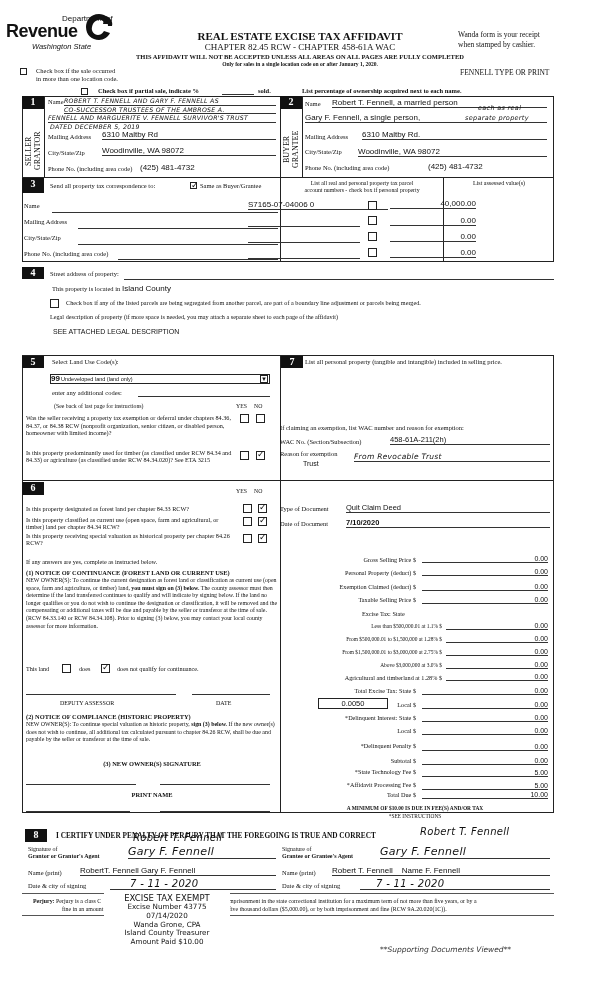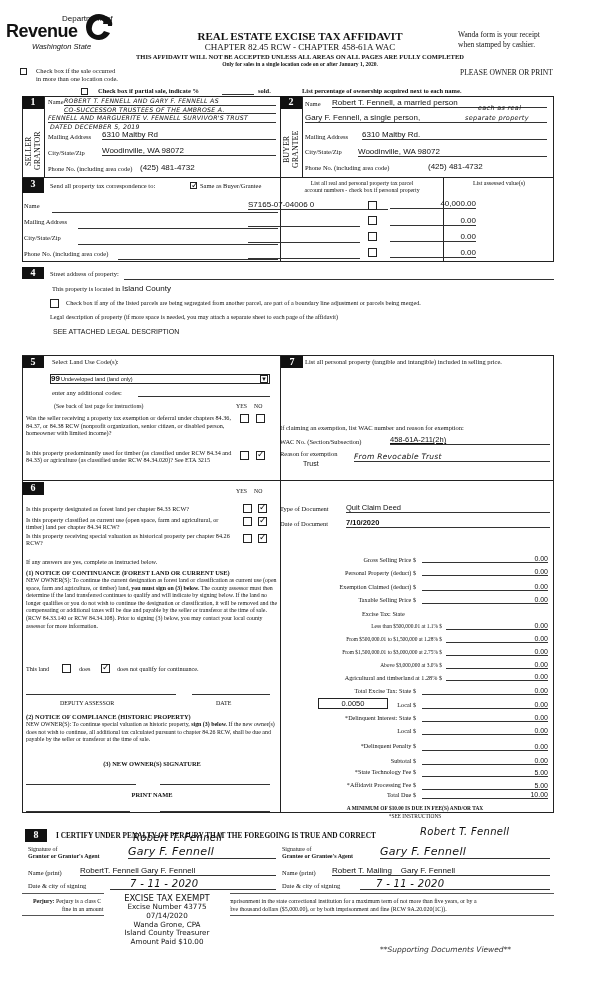--- a/index.html
+++ b/index.html
@@ -33,21 +33,21 @@
 </div>
 
 <div class="abs center bold" style="left:150px;top:30px;width:300px;font-size:11px;">REAL ESTATE EXCISE TAX AFFIDAVIT</div>
 <div class="abs center" style="left:150px;top:42px;width:300px;font-size:9px;">CHAPTER 82.45 RCW - CHAPTER 458-61A WAC</div>
 <div class="abs center bold" style="left:70px;top:53px;width:460px;font-size:6.5px;">THIS AFFIDAVIT WILL NOT BE ACCEPTED UNLESS ALL AREAS ON ALL PAGES ARE FULLY COMPLETED</div>
 <div class="abs center bold" style="left:150px;top:61px;width:300px;font-size:5.5px;">Only for sales in a single location code on or after January 1, 2020.</div>
 <div class="abs" style="left:458px;top:30px;font-size:7.5px;line-height:10px;">
   <div>Wanda form is your receipt</div>
   <div>when stamped by cashier.</div>
 </div>
-<div class="abs" style="left:460px;top:68px;font-size:7.5px;">PLEASE OWNER OR PRINT</div>
+<div class="abs" style="left:460px;top:68px;font-size:7.5px;">FENNELL TYPE OR PRINT</div>
 
 <span class="box" style="left:20px;top:68px;width:7px;height:7px;"></span>
 <div class="abs" style="left:36px;top:67px;font-size:6.5px;line-height:8px;">
   <div>Check box if the sale occurred</div>
   <div>in more than one location code.</div>
 </div>
 
 <span class="box" style="left:81px;top:88px;width:7px;height:7px;"></span>
 <div class="abs bold" style="left:98px;top:87px;font-size:6.5px;">Check box if partial sale, indicate %</div>
 <div class="abs uline" style="left:222px;top:94px;width:32px;"></div>
@@ -160,21 +160,21 @@
 <span class="box" style="left:240px;top:414px;"></span>
 <span class="box" style="left:256px;top:414px;"></span>
 <div class="abs" style="left:26px;top:449px;width:212px;font-size:6.2px;line-height:7px;">Is this property predominantly used for timber (as classified under RCW 84.34 and 84.33) or agriculture (as classified under RCW 84.34.020)? See ETA 3215</div>
 <span class="box" style="left:240px;top:451px;"></span>
 <span class="box checked" style="left:256px;top:451px;"></span>
 
 <div class="secnum" style="left:281px;top:356px;width:22px;height:12px;">7</div>
 <div class="abs lbl" style="left:305px;top:358px;">List all personal property (tangible and intangible) included in selling price.</div>
 <div class="abs lbl" style="left:280px;top:424px;">If claiming an exemption, list WAC number and reason for exemption:</div>
 <div class="abs lbl" style="left:280px;top:438px;">WAC No. (Section/Subsection)</div>
-<div class="abs val uline" style="left:390px;top:435px;width:160px;font-size:7.5px;text-decoration:underline;">458-61A-211(2h)</div>
+<div class="abs val uline" style="left:390px;top:435px;width:160px;font-size:7.5px;">458-61A-211(2h)</div>
 <div class="abs lbl" style="left:280px;top:450px;">Reason for exemption</div>
 <div class="abs val" style="left:303px;top:460px;font-size:7px;">Trust</div>
 <div class="abs hand uline" style="left:354px;top:452px;width:196px;font-size:7.5px;">From Revocable Trust</div>
 
 <div class="abs" style="left:22px;top:481px;width:532px;height:332px;border:1px solid #222;border-top:none;"></div>
 <div class="secnum" style="left:22px;top:482px;width:22px;height:13px;">6</div>
 <div class="abs" style="left:236px;top:488px;font-size:5.8px;">YES</div>
 <div class="abs" style="left:254px;top:488px;font-size:5.8px;">NO</div>
 <div class="abs" style="left:26px;top:505px;width:210px;font-size:6.2px;">Is this property designated as forest land per chapter 84.33 RCW?</div>
 <span class="box" style="left:243px;top:504px;"></span>
@@ -279,21 +279,21 @@
 <div class="abs lbl" style="left:28px;top:882px;">Date &amp; city of signing</div>
 <div class="abs hand uline" style="left:110px;top:878px;width:166px;font-size:10px;padding-left:20px;">7 - 11 - 2020</div>
 
 <div class="abs" style="left:282px;top:846px;font-size:6px;line-height:7px;">
   <div>Signature of</div>
   <div class="bold">Grantee or Grantee's Agent</div>
 </div>
 <div class="abs hand" style="left:420px;top:826px;font-size:10px;">Robert T. Fennell</div>
 <div class="abs hand uline" style="left:380px;top:845px;width:170px;font-size:11px;">Gary F. Fennell</div>
 <div class="abs lbl" style="left:282px;top:869px;">Name (print)</div>
-<div class="abs val uline" style="left:332px;top:866px;width:218px;white-space:pre;">Robert T. Mailing    Gary F. Fennell</div>
+<div class="abs val uline" style="left:332px;top:866px;width:218px;white-space:pre;">Robert T. Fennell    Name F. Fennell</div>
 <div class="abs lbl" style="left:282px;top:882px;">Date &amp; city of signing</div>
 <div class="abs hand uline" style="left:360px;top:878px;width:190px;font-size:10px;padding-left:16px;">7 - 11 - 2020</div>
 
 <div class="abs" style="left:22px;top:893px;width:532px;border-top:1px solid #555;"></div>
 <div class="abs" style="left:33px;top:898px;font-size:5.9px;">
   <b>Perjury:</b>
   <span>Perjury is a class C</span>
 </div>
 <div class="abs" style="left:229px;top:898px;font-size:5.9px;">mprisonment in the state correctional institution for a maximum term of not more than five years, or by a</div>
 <div class="abs" style="left:62px;top:906px;font-size:5.9px;">fine in an amount</div>

